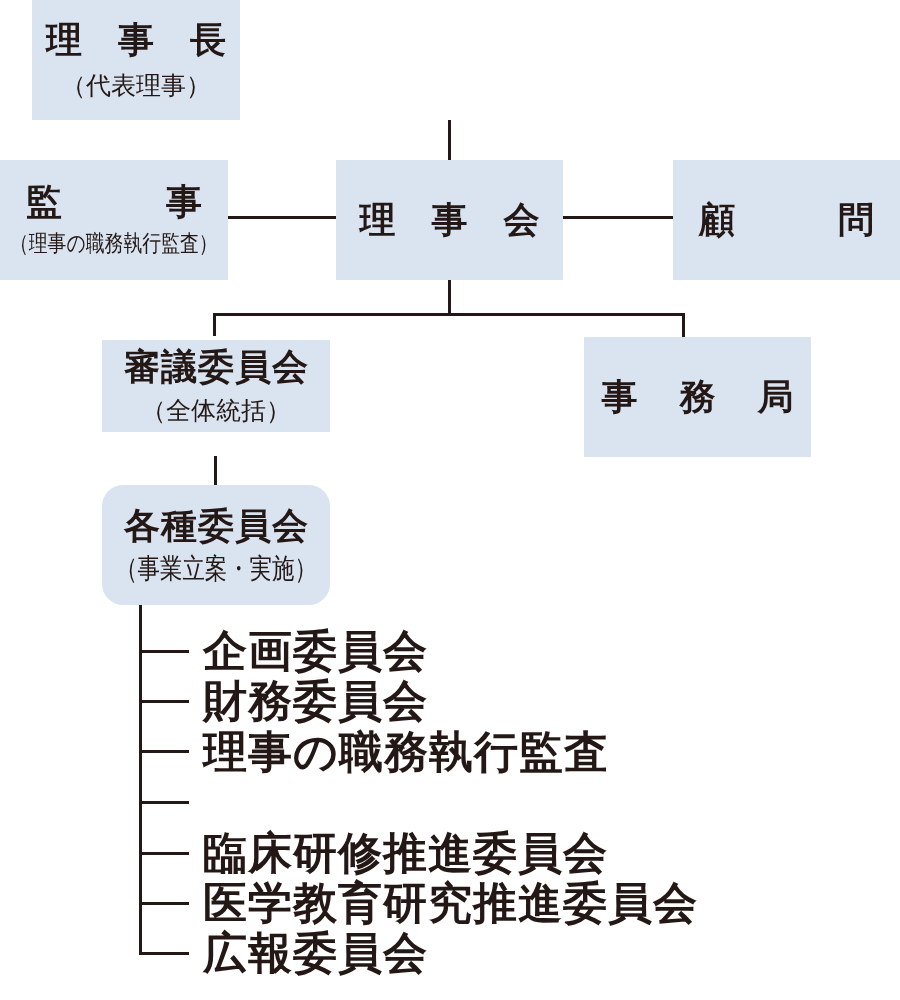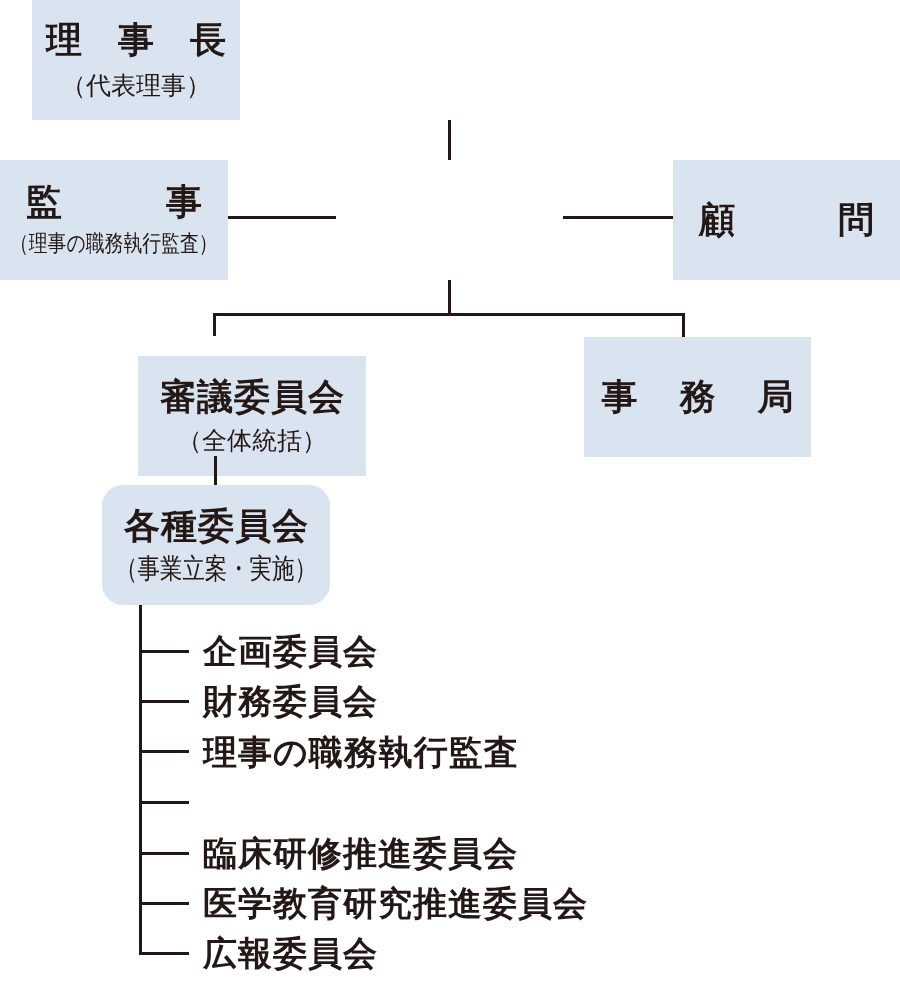--- a/index.html
+++ b/index.html
@@ -44,21 +44,21 @@
   }
   .condensed-82 { transform: scaleX(0.82); transform-origin: center; font-size: 23px; }
   .condensed-80 { transform: scaleX(0.80); transform-origin: center; font-size: 28px; }
 
   
   .box-chairman    { left: 0;   top: 0;   width: 208px; height: 120px; margin-left: 32px; }
   .box-councilors  { left: 336px; top: 0;   width: 227px; height: 120px; }
   .box-auditor     { left: 0;   top: 160px; width: 228px; height: 120px; gap: 2px; }
   .box-board       { left: 336px; top: 160px; width: 227px; height: 120px; }
   .box-advisor     { left: 673px; top: 160px; width: 227px; height: 120px; gap: 2px; }
-  .box-council     { left: 102px; top: 356px; width: 228px; height: 120px; gap: 4px; margin-left: 36px; }
+  .box-council     { left: 102px; top: 340px; width: 228px; height: 92px; gap: 4px; }
   .box-secretariat { left: 584px; top: 337px; width: 227px; height: 120px; }
   .box-committees  { left: 102px; top: 485px; width: 228px; height: 120px; gap: 4px; border-radius: 21px; }
   .box-chairman    { gap: 6px; }
 
   
   .line { position: absolute; background: var(--ink); }
   .l-v-councilors-board  { left: 448px; top: 120px; width: 3px;  height: 40px; }
   .l-h-auditor-board     { left: 228px; top: 216px; width: 108px; height: 3px; }
   .l-h-board-advisor     { left: 563px; top: 216px; width: 110px; height: 3px; }
   .l-v-board-branch      { left: 448px; top: 280px; width: 3px;  height: 36px; }
@@ -68,21 +68,21 @@
   .l-v-council-committees{ left: 214px; top: 456px; width: 3px;  height: 29px; }
   .l-spine               { left: 139px; top: 605px; width: 3px;  height: 350px; }
   .tick { left: 139px; width: 50px; height: 3px; }
   .tick-0 { top: 650px; } .tick-1 { top: 700px; } .tick-2 { top: 750px; }
   .tick-3 { top: 801px; } .tick-4 { top: 852px; } .tick-5 { top: 902px; }
   .tick-6 { top: 952px; }
 
   
   .list-item {
     position: absolute; left: 203px; height: 52px;
-    line-height: 52px; font-size: 34px; font-weight: 700;
+    line-height: 52px; font-size: 44px; font-weight: 700;
     letter-spacing: 1px; white-space: nowrap; color: var(--ink);
   }
   .item-0 { top: 625px; } .item-1 { top: 675px; } .item-2 { top: 726px; }
   .item-3 { top: 777px; } .item-4 { top: 827px; } .item-5 { top: 877px; }
   .item-6 { top: 927px; }
 </style>
 </head>
 <body>
 
 <div class="stage">
@@ -94,20 +94,23 @@
 
 
   <div class="box box-auditor">
     <div class="title spread-row">
       <span>監</span>
       <span>事</span>
     </div>
     <div class="caption condensed-82">（理事の職務執行監査）</div>
   </div>
 
+  <div class="box box-board">
+    <div class="title ls-wide">理事会</div>
+  </div>
 
   <div class="box box-advisor">
     <div class="title spread-row">
       <span>顧</span>
       <span>問</span>
     </div>
   </div>
 
   <div class="box box-council">
     <div class="title ls-tight">審議委員会</div>

